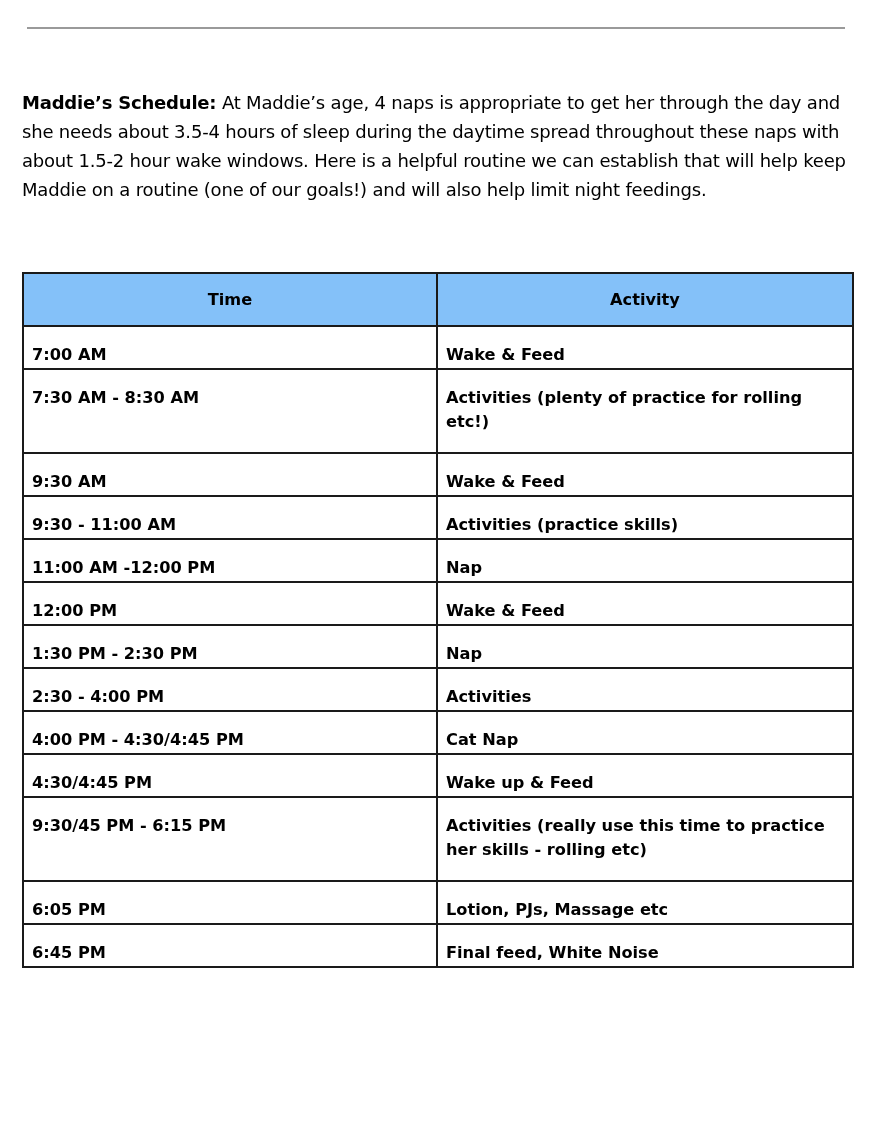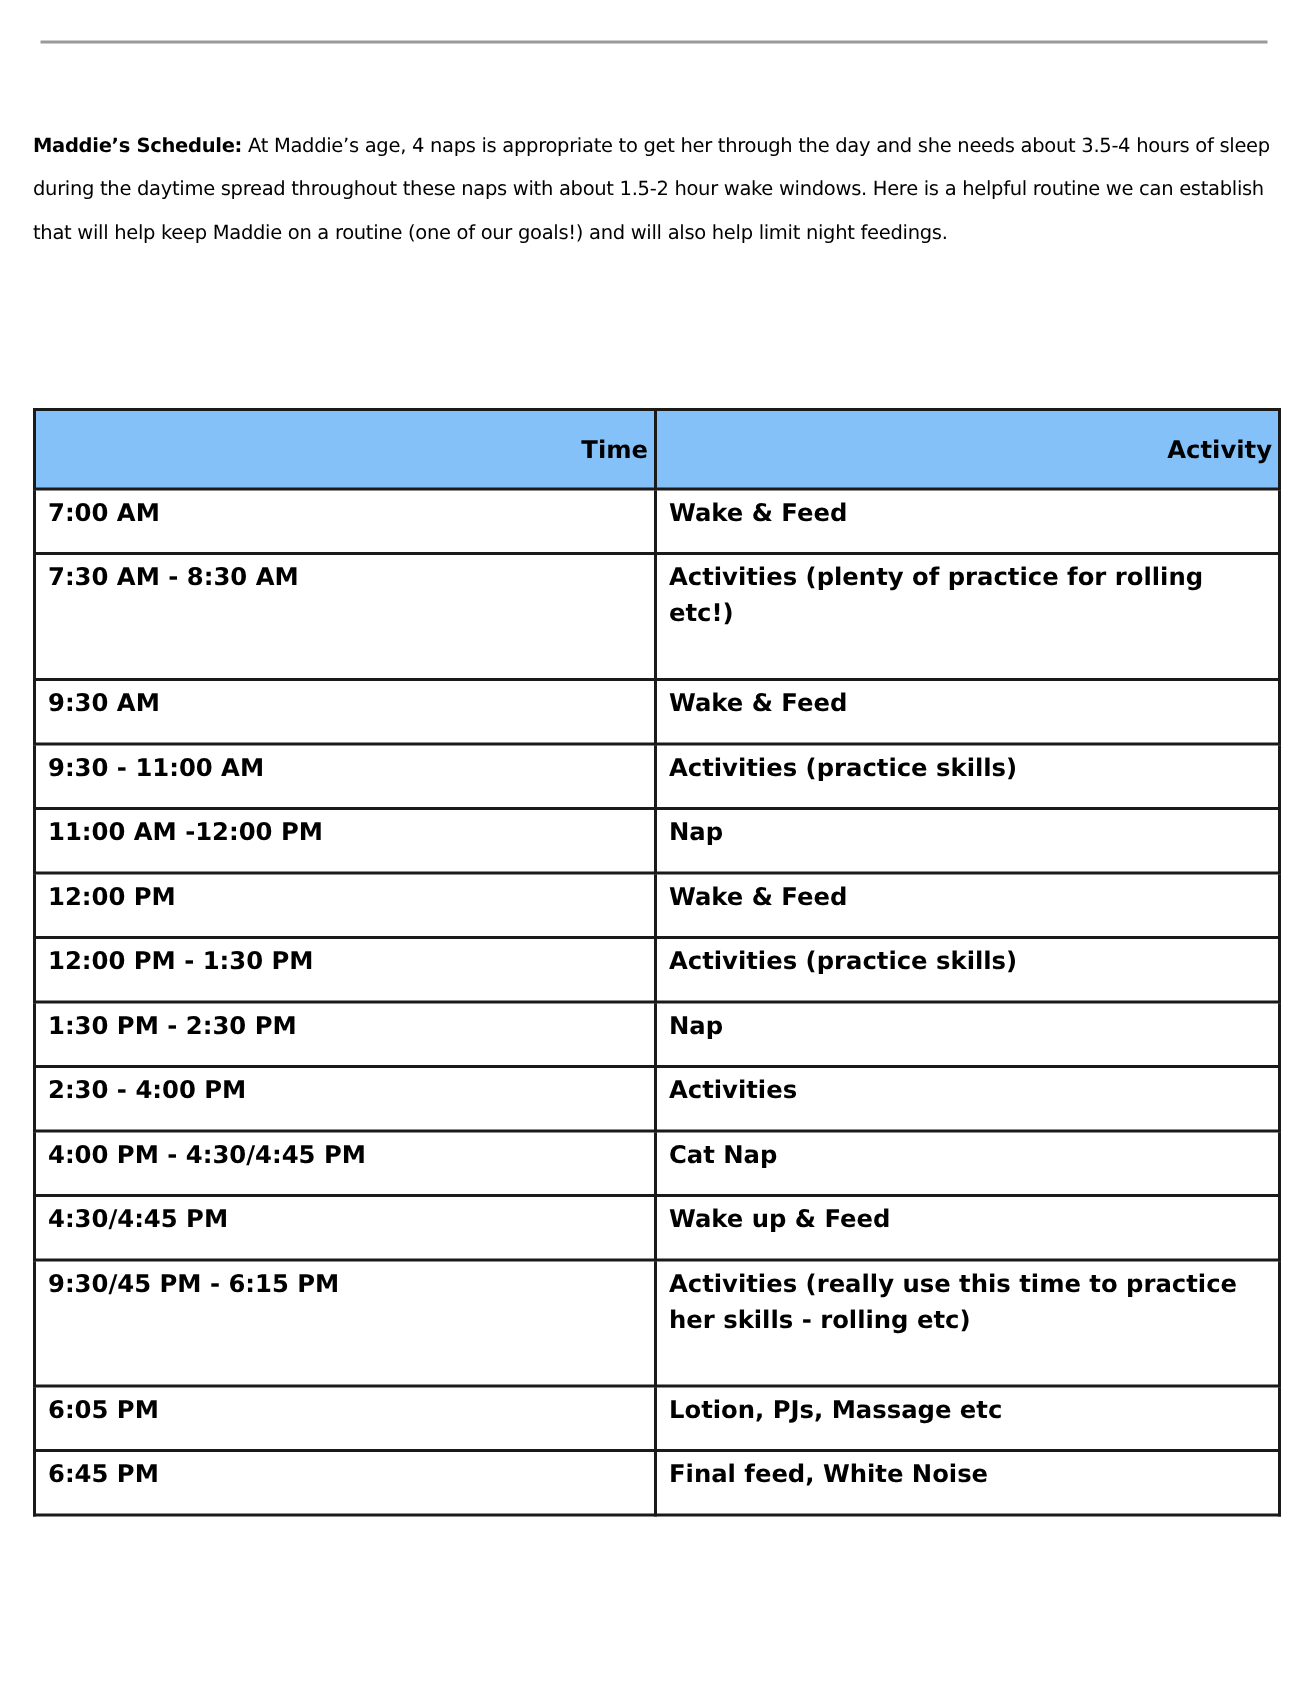--- a/index.html
+++ b/index.html
@@ -21,21 +21,21 @@
       top: 27px;
       width: 818px;
       height: 2px;
       background: #9a9a9a;
     }
     .intro {
       position: absolute;
       left: 22px;
       top: 70px;
       width: 830px;
-      font-size: 13px;
+      font-size: 18px;
       line-height: 29px;
       letter-spacing: -0.2px;
     }
     .intro .lead {
       font-weight: bold;
     }
     table.schedule {
       position: absolute;
       left: 22px;
       top: 272px;
@@ -47,30 +47,30 @@
     }
     table.schedule th,
     table.schedule td {
       border: 2px solid #1a1a1a;
       vertical-align: top;
       text-align: left;
       padding: 0 8px;
     }
     table.schedule th {
       background: #84c1f9;
-      text-align: right;
+      text-align: center;
       height: 43px;
       vertical-align: middle;
       padding: 4px;
     }
     table.schedule col.c1 { width: 414px; }
     table.schedule col.c2 { width: 416px; }
     table.schedule td {
       height: 40px;
-      padding-top: 3px;
+      padding-top: 16px;
       padding-bottom: 0;
       line-height: 24px;
       box-sizing: border-box;
     }
     table.schedule tr.single td { height: 43px; }
     table.schedule tr.double td { height: 84px; }
   </style>
 </head>
 <body>
 
@@ -108,24 +108,20 @@
       </tr>
     <tr class="single">
         <td>11:00 AM -12:00 PM</td>
         <td>Nap</td>
       </tr>
     <tr class="single">
         <td>12:00 PM</td>
         <td>Wake &amp; Feed</td>
       </tr>
     <tr class="single">
-        <td>12:00 PM - 1:30 PM</td>
-        <td>Activities (practice skills)</td>
-      </tr>
-    <tr class="single">
         <td>1:30 PM - 2:30 PM</td>
         <td>Nap</td>
       </tr>
     <tr class="single">
         <td>2:30 - 4:00 PM</td>
         <td>Activities</td>
       </tr>
     <tr class="single">
         <td>4:00 PM - 4:30/4:45 PM</td>
         <td>Cat Nap</td>

